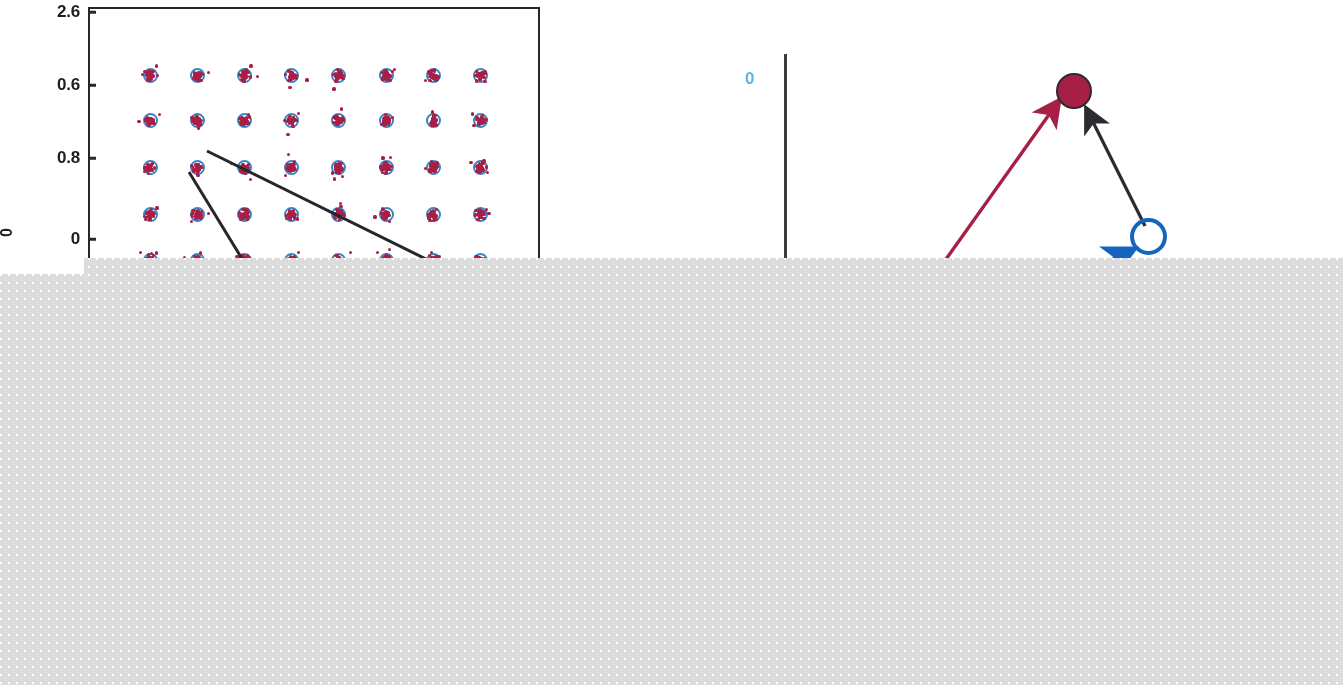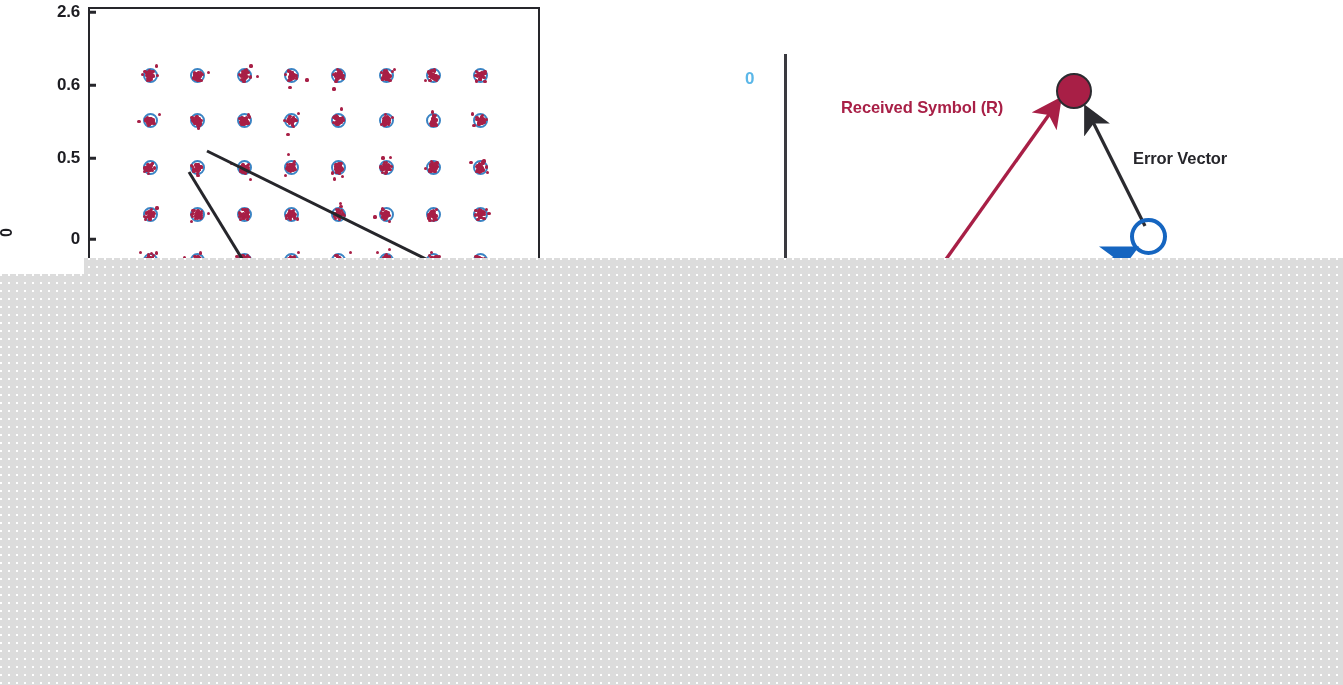--- a/index.html
+++ b/index.html
@@ -206,21 +206,21 @@
 
 <div id="stage">
 
   <div class="plot-panel">
 
     <div class="plot-frame"></div>
 
     <div class="tick-col">
       <span class="tick-label" style="top:12px;">2.6</span>
       <span class="tick-label" style="top:85px;">0.6</span>
-      <span class="tick-label" style="top:158px;">0.5</span>
+      <span class="tick-label" style="top:158px;">0.8</span>
       <span class="tick-label" style="top:239px;">0</span>
     </div>
 
     <div class="tick-mark" style="top:12px;"></div>
     <div class="tick-mark" style="top:85px;"></div>
     <div class="tick-mark" style="top:158px;"></div>
     <div class="tick-mark" style="top:239px;"></div>
 
     <div class="axis-title">0</div>
 
@@ -1843,24 +1843,20 @@
 
     <svg class="line-layer" viewBox="0 0 560 262">
       <line x1="207" y1="151" x2="432" y2="262" stroke="#26262b" stroke-width="3"></line>
       <line x1="189" y1="172" x2="244" y2="262" stroke="#26262b" stroke-width="3"></line>
     </svg>
   </div>
 
   <span class="blue-zero">0</span>
   <div class="divider"></div>
 
-  <div class="diagram">
-    <span class="received-label">Received Symbol (R)</span>
-    <span class="error-label">Error Vector</span>
-  </div>
 
   <svg class="overlay" viewBox="0 0 1343 685">
     <defs>
       <marker id="arrow-crimson" markerWidth="9" markerHeight="9" refX="7" refY="4.5" orient="auto">
         <path d="M0,0 L9,4.5 L0,9 L2.3,4.5 z" fill="#a81f46"></path>
       </marker>
       <marker id="arrow-dark" markerWidth="9" markerHeight="9" refX="7" refY="4.5" orient="auto">
         <path d="M0,0 L9,4.5 L0,9 L2.3,4.5 z" fill="#2b2b30"></path>
       </marker>
       <marker id="arrow-blue" markerWidth="9" markerHeight="9" refX="7" refY="4.5" orient="auto">

